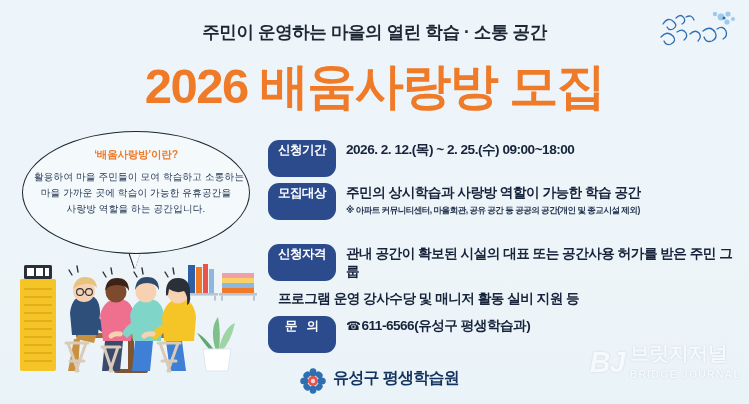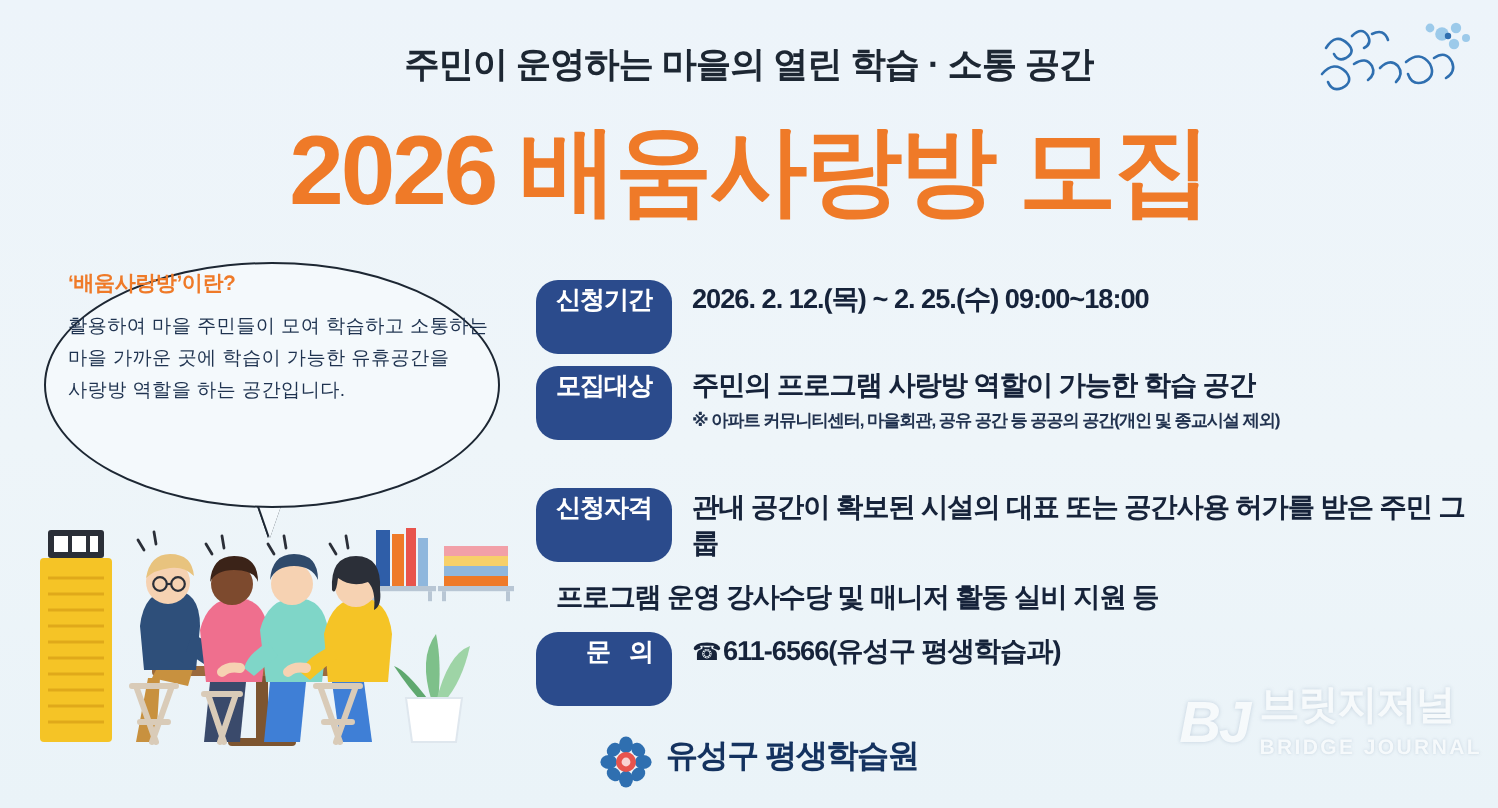--- a/index.html
+++ b/index.html
@@ -79,22 +79,23 @@
     top: 112px;
     width: 0; height: 0;
     border-left: 9px solid transparent;
     border-right: 9px solid transparent;
     border-top: 26px solid #f4f9fc;
     filter: drop-shadow(0.8px 0.8px 0 #1d2733) drop-shadow(-0.8px 0.8px 0 #1d2733);
   }
   .bubble-inner {
     position: absolute;
     left: 12px;
-    top: 4px;
+    top: 17px;
     width: 204px;
+    text-align: center;
   }
   .bubble-heading {
     font-size: 10.5px;
     font-weight: bold;
     color: #ef7a28;
     letter-spacing: -0.2px;
     margin-bottom: 7px;
   }
   .bubble-line {
     font-size: 9.6px;
@@ -135,21 +136,20 @@
     color: #ffffff;
     font-size: 12.5px;
     font-weight: bold;
     text-align: center;
     letter-spacing: -0.5px;
     box-sizing: border-box;
   }
   .badge.wide-space {
     letter-spacing: 9px;
     text-indent: 9px;
-    text-align: right;
   }
   .row-body {
     flex: 1 1 auto;
     padding-left: 10px;
     padding-top: 1px;
   }
   .row-text {
     font-size: 13.6px;
     line-height: 18px;
     font-weight: bold;
@@ -381,21 +381,21 @@
     <div class="info-row">
       <div class="badge">신청기간</div>
       <div class="row-body">
         <div class="row-text">2026. 2. 12.(목) ~ 2. 25.(수) 09:00~18:00</div>
       </div>
     </div>
 
     <div class="info-row">
       <div class="badge">모집대상</div>
       <div class="row-body">
-        <div class="row-text">주민의 프로그램 사랑방 역할이 가능한 학습 공간</div>
+        <div class="row-text">주민의 상시학습과 사랑방 역할이 가능한 학습 공간</div>
         <div class="row-note">※ 아파트 커뮤니티센터, 마을회관, 공유 공간 등 공공의 공간(개인 및 종교시설 제외)</div>
       </div>
     </div>
 
     <div class="info-row" style="margin-top:24px;">
       <div class="badge">신청자격</div>
       <div class="row-body">
         <div class="row-text">관내 공간이 확보된 시설의 대표 또는 공간사용 허가를 받은 주민 그룹</div>
       </div>
     </div>

